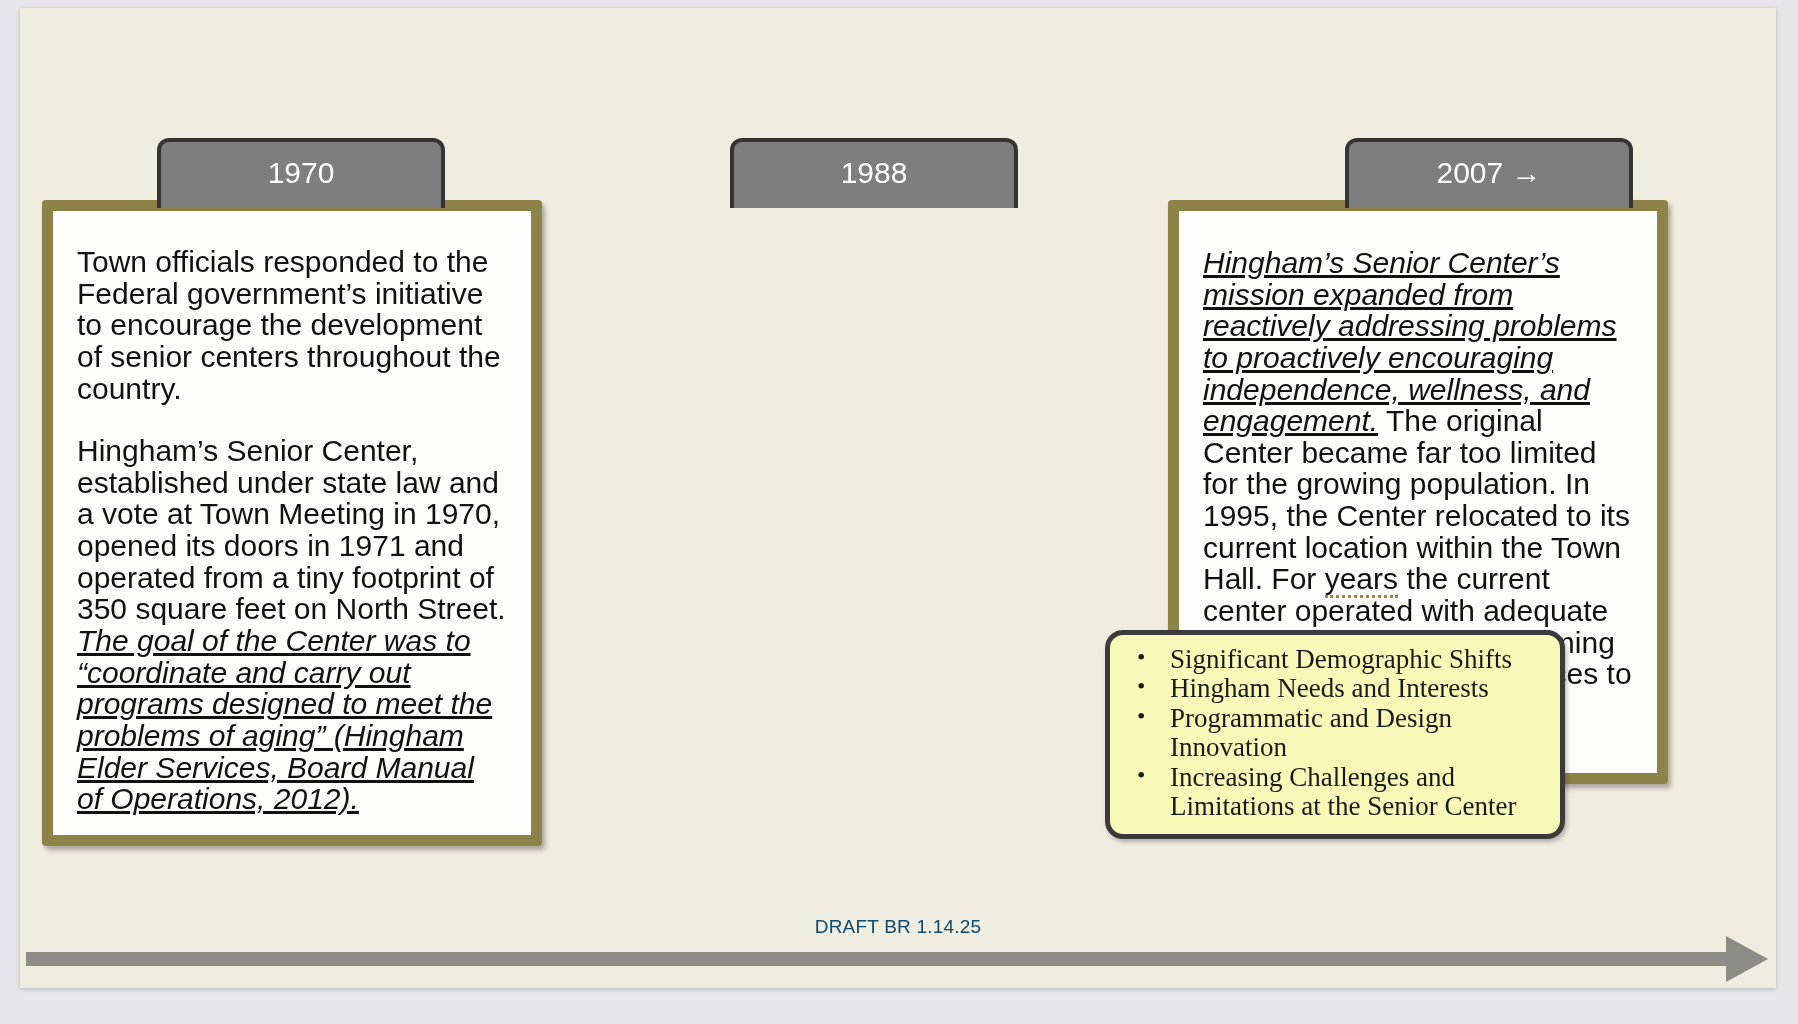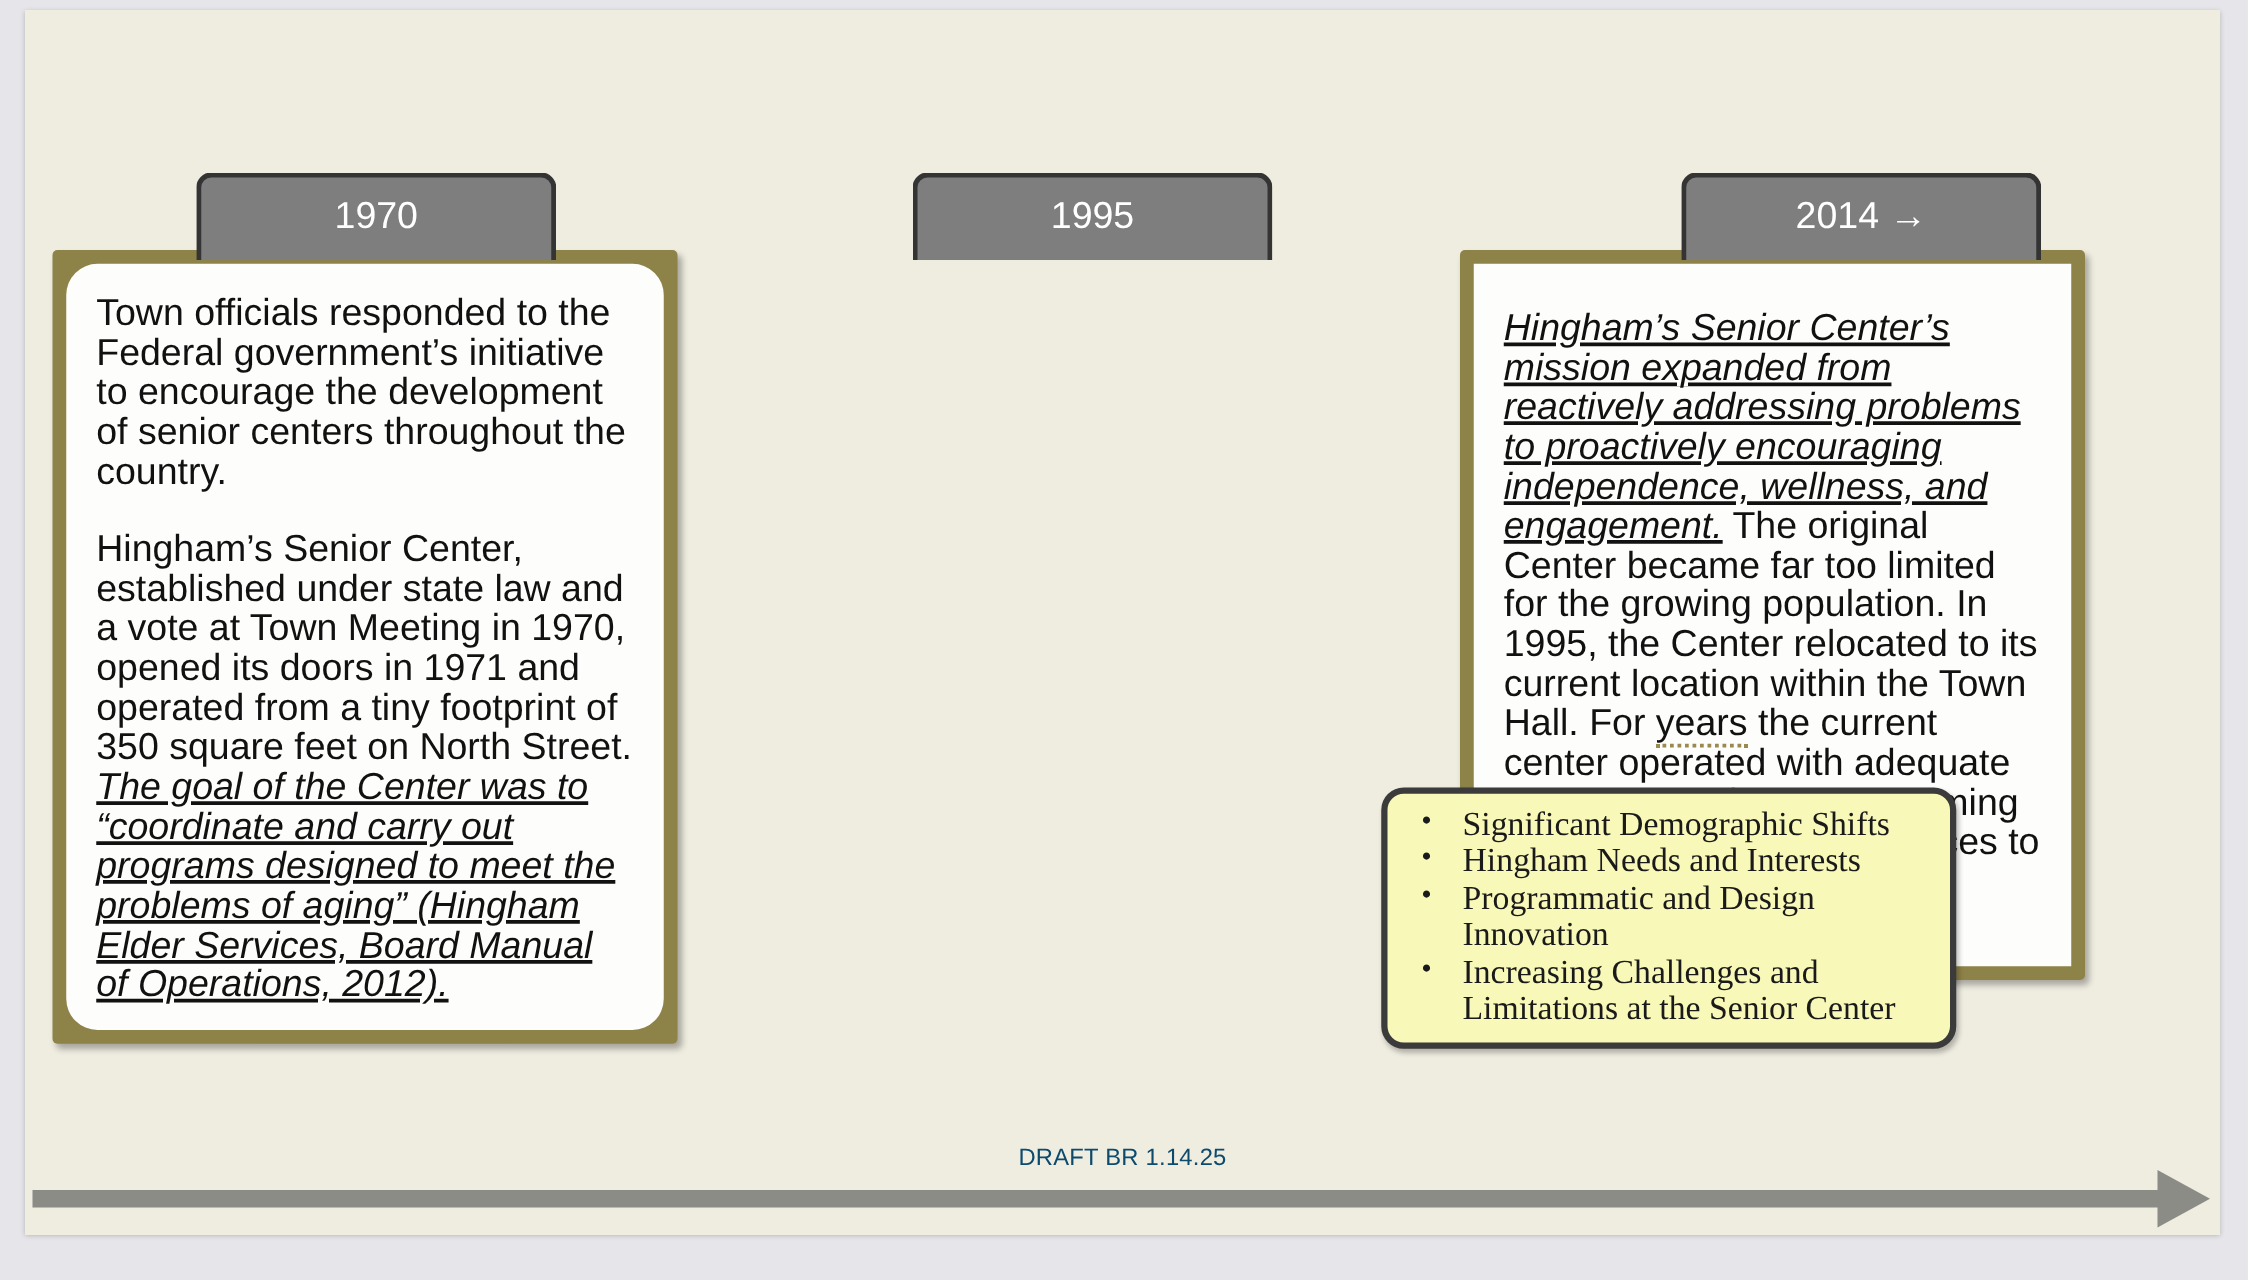--- a/index.html
+++ b/index.html
@@ -89,21 +89,21 @@
     z-index: 2;
   }
   .col-2 .card { left: 540px; width: 500px; }
 
   .card-inner {
     background: #fdfdfb;
     box-sizing: border-box;
     padding: 24px 24px 20px 24px;
     min-height: 560px;
   }
-  .col-1 .card-inner { min-height: 562px; padding-top: 24px; border-radius: 25px; }
+  .col-1 .card-inner { min-height: 562px; padding-top: 35px; }
   .col-2 .card-inner { min-height: 562px; padding-top: 36px; }
 
   .body-text {
     font-size: 30px;
     line-height: 1.055;
     color: #111111;
     margin: 0;
   }
   .body-text + .body-text { margin-top: 1.03em; }
   .em-underline {
@@ -194,32 +194,32 @@
             <span>Town officials responded to the Federal government’s initiative to encourage the development of senior centers throughout the country.</span>
           </p>
           <p class="body-text">
             <span>Hingham’s Senior Center, established under state law and a vote at Town Meeting in 1970,  opened its doors in 1971 and operated from a tiny footprint of 350 square feet on North Street. </span><span class="em-underline">The goal of the Center was to “coordinate and carry out programs designed to meet the problems of aging” (Hingham Elder Services, Board Manual of Operations, 2012).</span>
           </p>
         </div>
       </div>
     </div>
 
     <div class="col col-2">
-      <div class="tab">1995</div>
+      <div class="tab">1988</div>
       <div class="card">
         <div class="card-inner">
           <p class="body-text">
             <span class="em-underline">Hingham’s Senior Center’s mission expanded from reactively addressing problems to proactively encouraging independence, wellness, and engagement.</span><span> The original Center became far too limited for the growing population. In 1995, the Center relocated to its current location within the Town Hall. For </span><span class="spellcheck">years</span><span> the current center operated with adequate space to conduct programming and provide valuable services to older residents.</span>
           </p>
         </div>
       </div>
     </div>
 
     <div class="col col-3">
-      <div class="tab">2014 →</div>
+      <div class="tab">2007 →</div>
 
     </div>
 
     <div class="callout">
       <ul>
         <li>Significant Demographic Shifts</li>
         <li>Hingham Needs and Interests</li>
         <li>Programmatic and Design Innovation</li>
         <li>Increasing Challenges and Limitations at the Senior Center</li>
       </ul>

